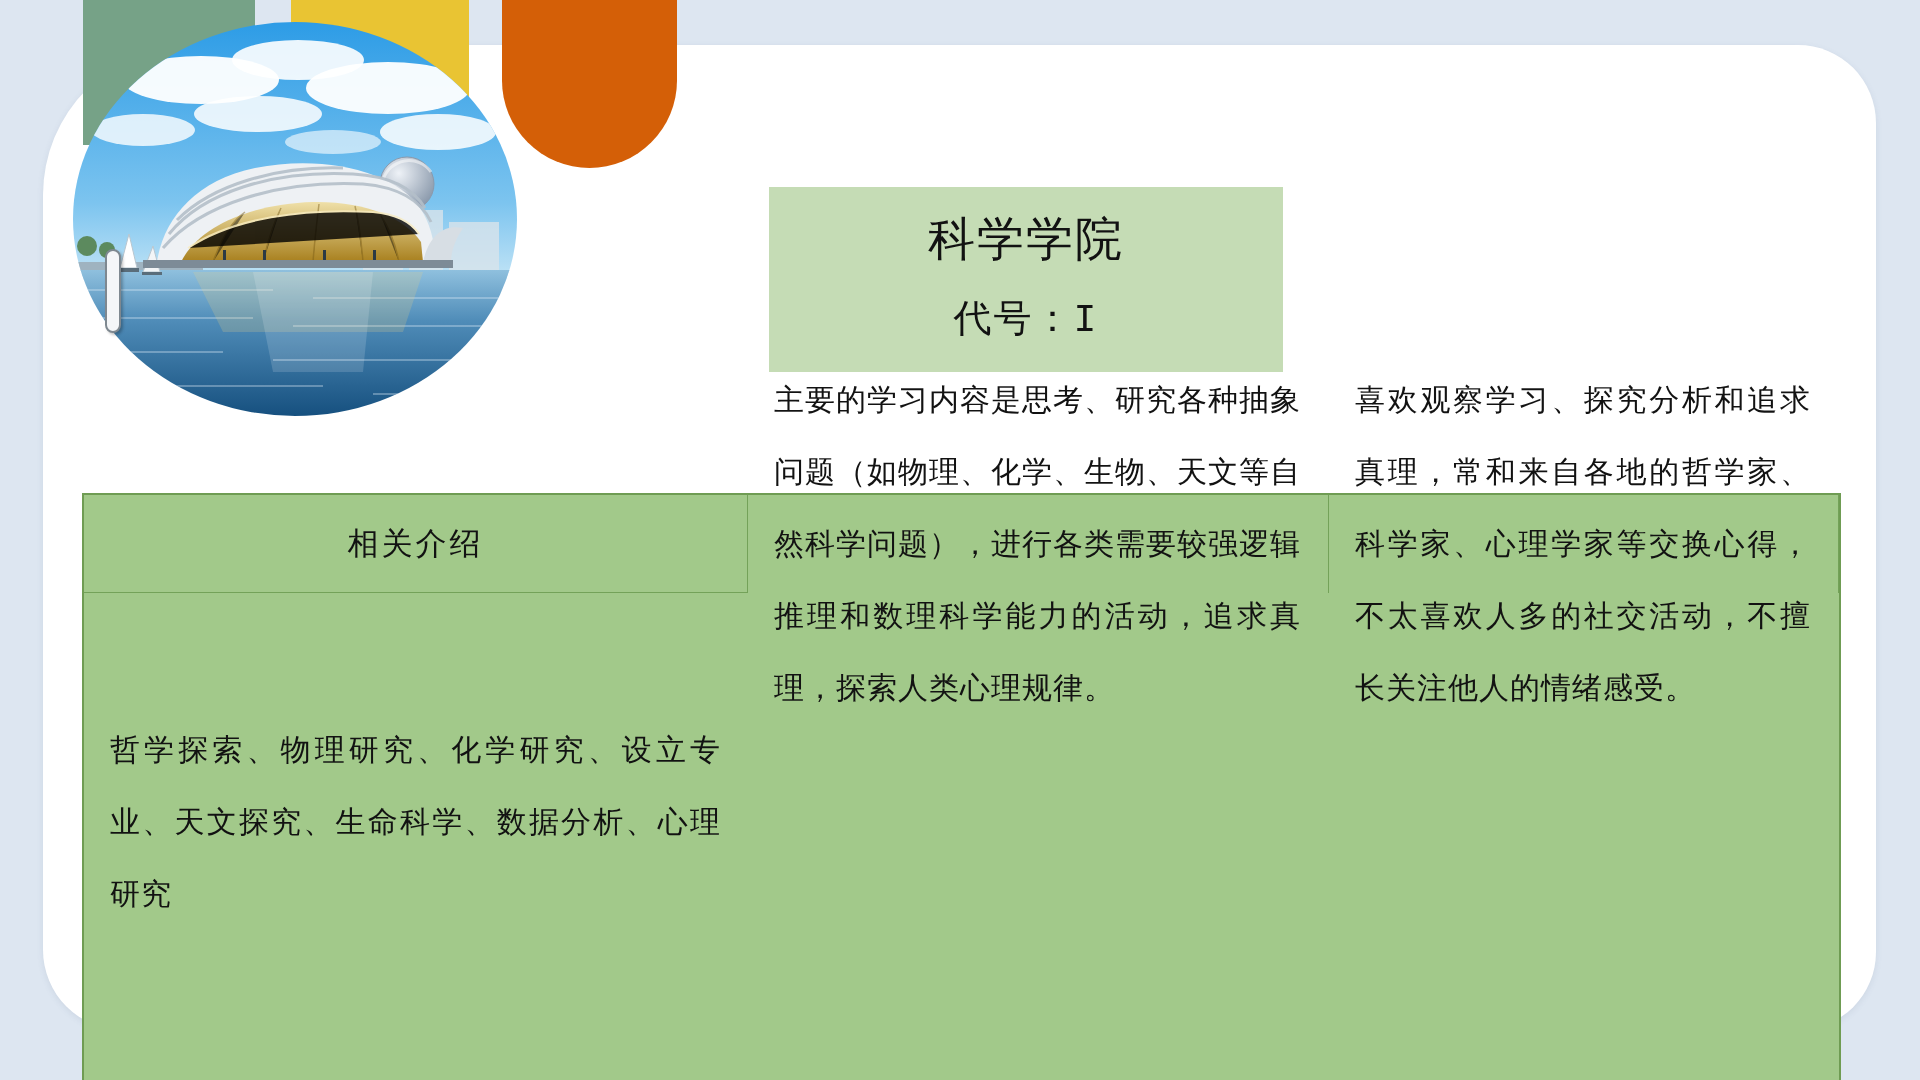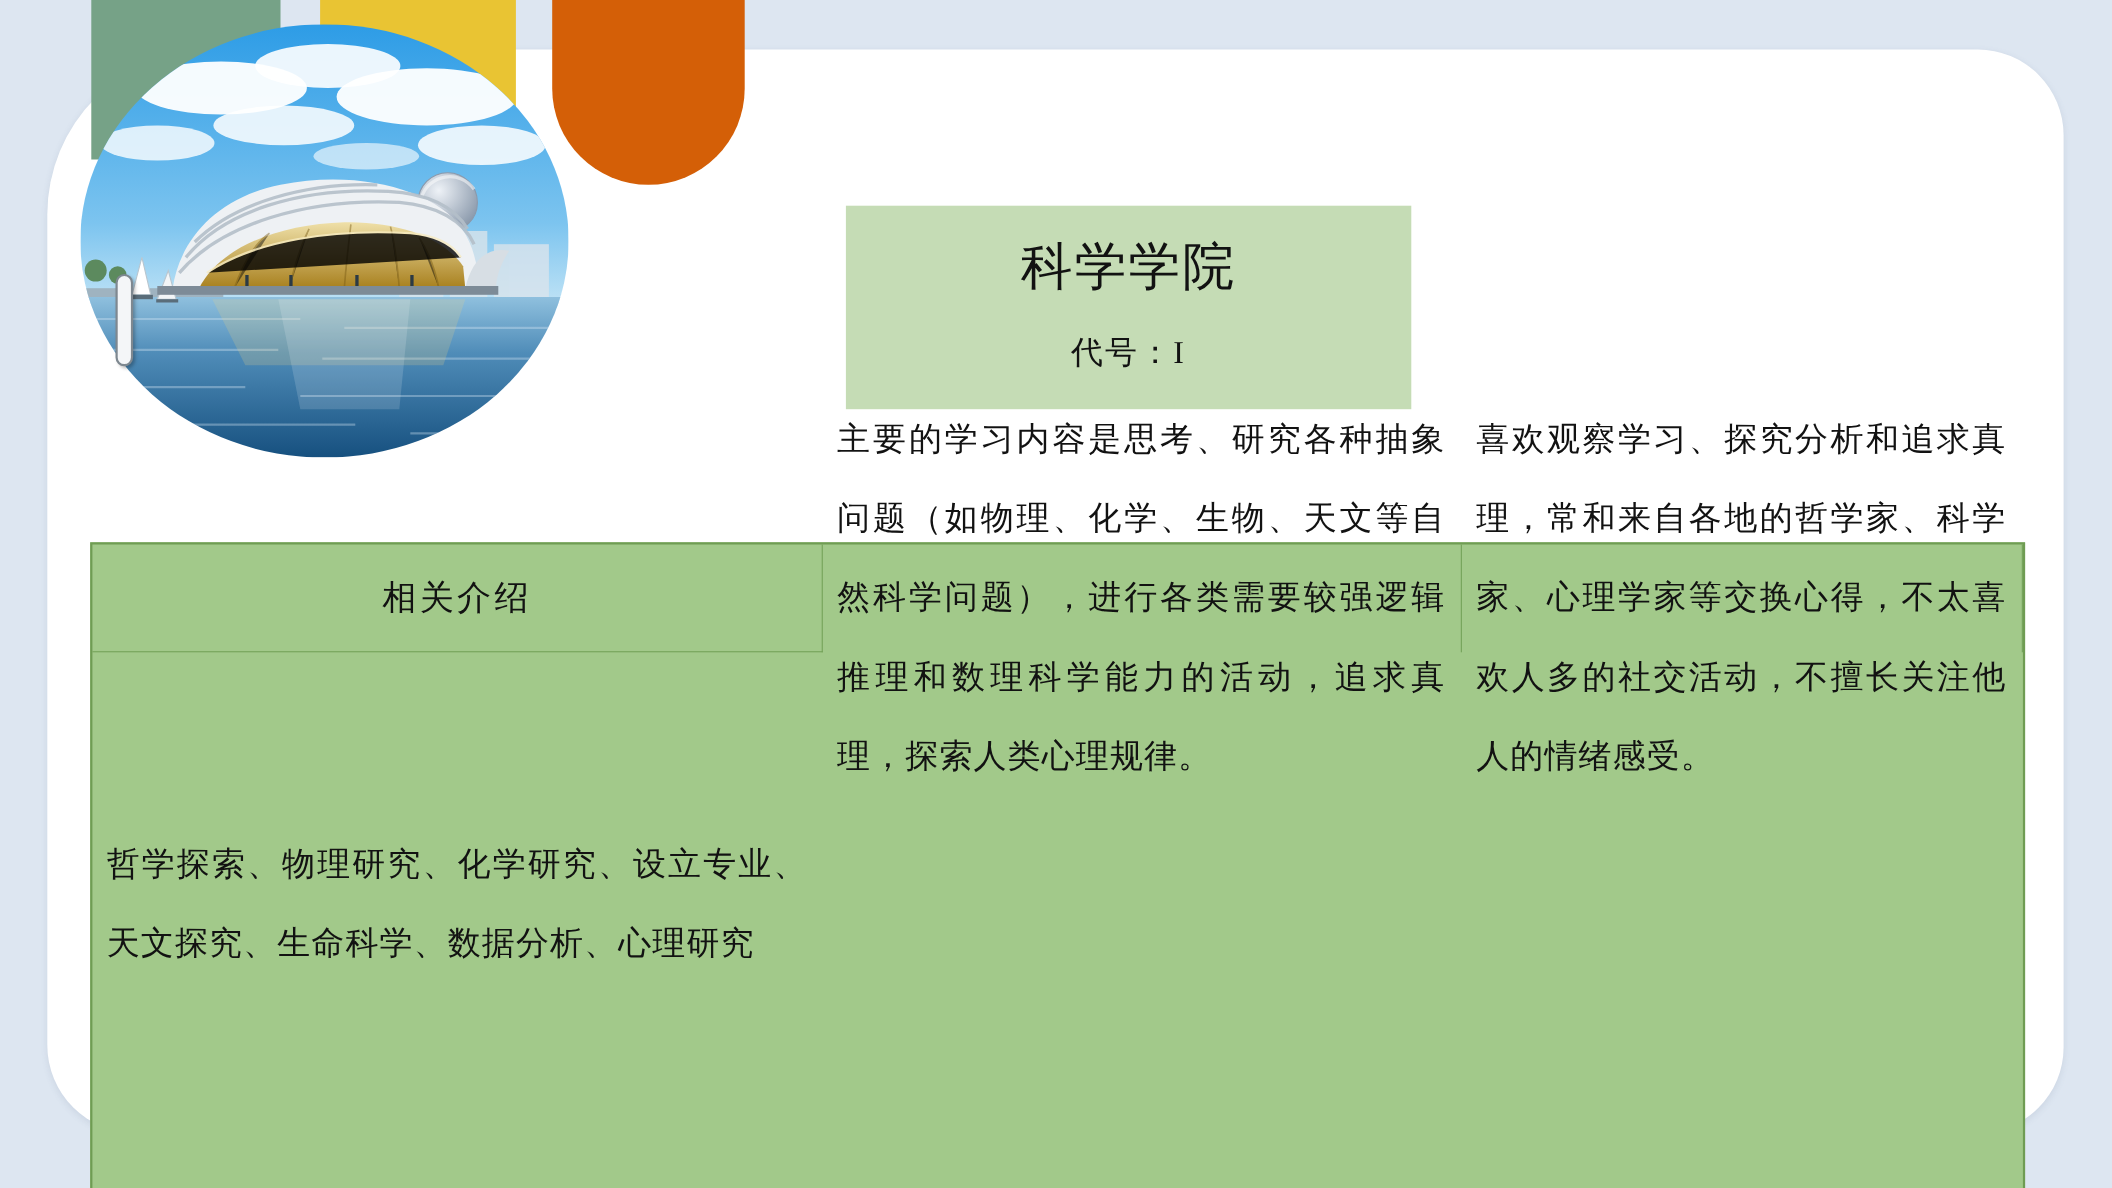--- a/index.html
+++ b/index.html
@@ -44,23 +44,24 @@
     background:#f4f6f8;border:2px solid #7e8890;border-radius:8px;
     box-shadow:2px 2px 3px rgba(0,0,0,.25);
     box-sizing:border-box;
   }
 
   
   .title-box{
     left:769px;top:187px;width:514px;height:185px;z-index:4;
     display:flex;flex-direction:column;align-items:center;justify-content:center;
     text-align:right;
+    font-family:Liberation Mono, monospace;
   }
   .title-box .t1{font-size:47px;line-height:82px;letter-spacing:2px;}
-  .title-box .t2{font-size:29px;line-height:74px;letter-spacing:2px;}
+  .title-box .t2{font-size:38px;line-height:74px;letter-spacing:2px;}
 
   
   .college-table{
     left:82px;top:493px;width:1759px;height:600px;z-index:4;
     background:#a2c98a;
     border:2px solid #6f9c53;
     box-sizing:border-box;
     display:grid;
     grid-template-columns:664px 581px 510px;
     grid-template-rows:98px 458px;
@@ -70,21 +71,21 @@
   .cell.hb{border-bottom-width:1px;}
   .hcell{
     display:flex;align-items:center;justify-content:center;
     font-size:31px;letter-spacing:3px;
   }
   .bcell{
     display:flex;align-items:center;
     padding:0 14px 0 13px;
   }
   .bcell p{
-    margin:0;width:100%;
+    margin:13px;width:100%;
     font-size:30px;line-height:72px;
     text-align:justify;text-justify:inter-character;
     letter-spacing:1px;
   }
 </style>
 </head>
 <body>
 
 <div class="abs card" style="background-color: rgb(255, 255, 255);"></div>
 

